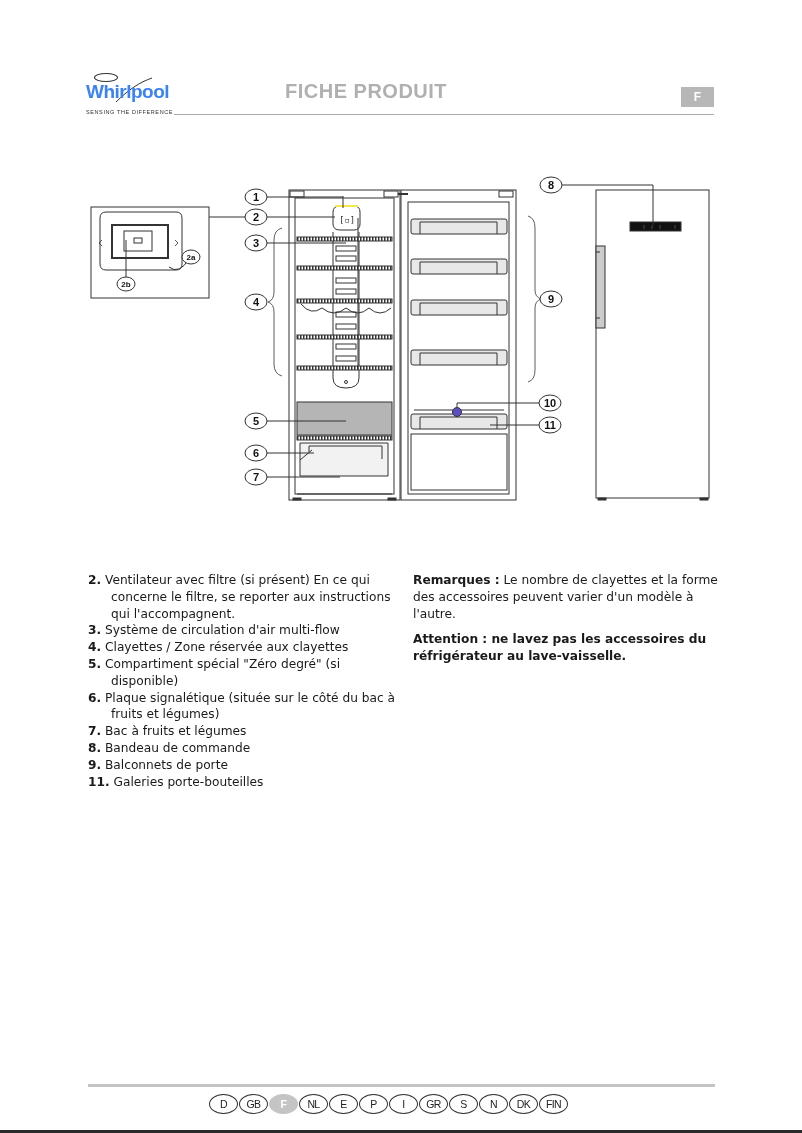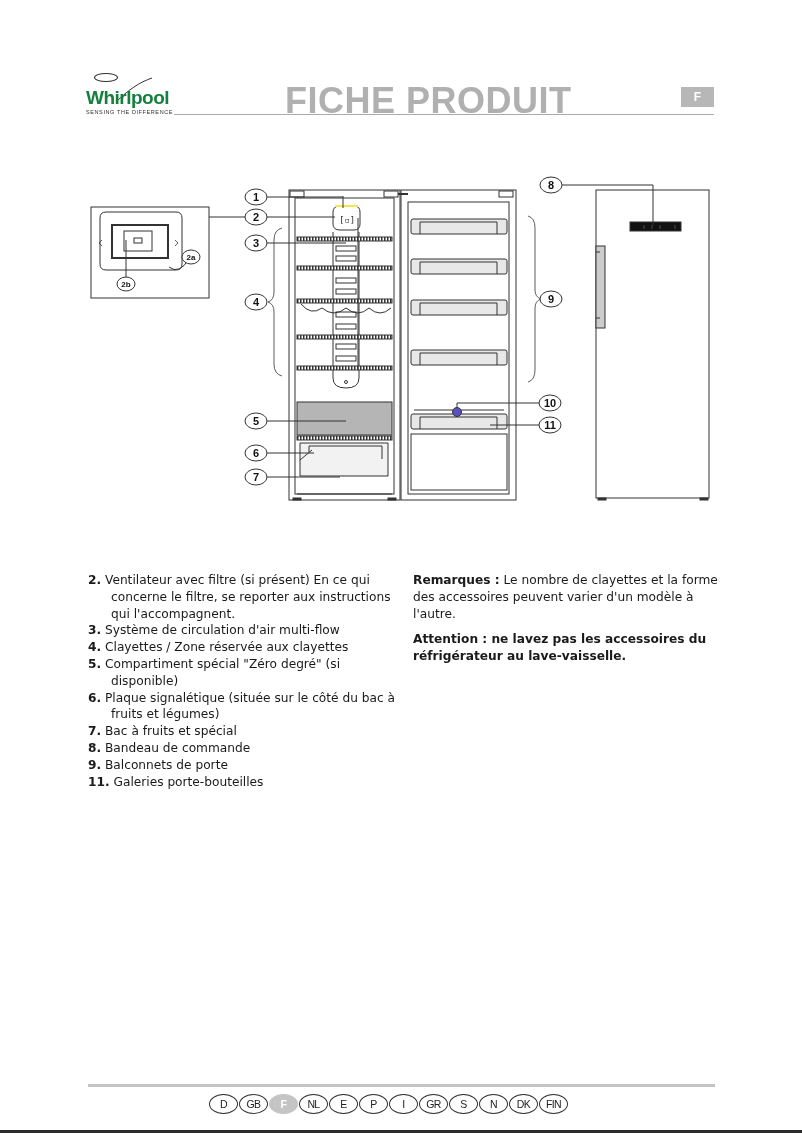--- a/index.html
+++ b/index.html
@@ -1,28 +1,28 @@
 <!DOCTYPE html>
 <html><head>
 <meta charset="utf-8">
 <style>
   html, body { margin: 0; padding: 0; background: #ffffff; }
   body { width: 802px; height: 1133px; position: relative; overflow: hidden;
          font-family: "DejaVu Sans", "Liberation Sans", sans-serif; color: #1a1a1a; }
   .logo { position: absolute; left: 86px; top: 74px; width: 90px; height: 50px; }
-  .logo-word { position: absolute; left: 0; top: 13px; font-family: "Liberation Sans", sans-serif;
-               font-weight: bold; font-size: 19px; color: #15803d; letter-spacing: -0.5px; }
+  .logo-word { position: absolute; left: 0; top: 7px; font-family: "Liberation Sans", sans-serif;
+               font-weight: bold; font-size: 19px; color: #3b82f6; letter-spacing: -0.5px; }
   .logo-tag { position: absolute; left: 0; top: 35px; font-size: 5.5px; letter-spacing: 0.6px;
               color: #333; white-space: nowrap; font-family: "Liberation Sans", sans-serif; }
   .logo-badge { position: absolute; left: 8px; top: -1px; width: 22px; height: 7px; border: 1px solid #333;
                 border-radius: 50%; }
   .logo-swoosh { position: absolute; left: 28px; top: 2px; width: 40px; height: 28px; }
   .header-rule { position: absolute; left: 174px; top: 114px; width: 540px; height: 1px; background: #aaaaaa; }
   .title { position: absolute; left: 285px; top: 80px; font-family: "Liberation Sans", sans-serif; font-weight: bold;
-           font-size: 36px; color: #b0b0b0; letter-spacing: 0.5px; }
+           font-size: 20px; color: #b0b0b0; letter-spacing: 0.5px; }
   .lang-badge { position: absolute; left: 681px; top: 87px; width: 33px; height: 20px; background: #b7b7b7;
                 color: #fff; font-weight: bold; font-size: 12px; text-align: center; line-height: 20px;
                 font-family: "Liberation Sans", sans-serif; }
   .diagram { position: absolute; left: 0; top: 160px; width: 802px; height: 360px; }
   .list { position: absolute; left: 88px; top: 572px; width: 310px; font-family: "DejaVu Sans", sans-serif;
           font-size: 12.2px; line-height: 16.8px; margin: 0; padding: 0; list-style: none; }
   .list li { margin: 0; padding-left: 23px; text-indent: -23px; }
   .list .num { font-weight: bold; }
   .remarks { position: absolute; left: 413px; top: 572px; width: 305px; font-size: 12.2px; line-height: 16.8px; }
   .remarks p { margin: 0 0 9px 0; }
@@ -227,21 +227,21 @@
       </g>
   </g>
 </svg>
 
 <ul class="list">
   <li><span class="num">2.</span> <span>Ventilateur avec filtre (si présent) En ce qui concerne le filtre, se reporter aux instructions qui l'accompagnent.</span></li>
   <li><span class="num">3.</span> <span>Système de circulation d'air multi-flow</span></li>
   <li><span class="num">4.</span> <span>Clayettes / Zone réservée aux clayettes</span></li>
   <li><span class="num">5.</span> <span>Compartiment spécial "Zéro degré" (si disponible)</span></li>
   <li><span class="num">6.</span> <span>Plaque signalétique (située sur le côté du bac à fruits et légumes)</span></li>
-  <li><span class="num">7.</span> <span>Bac à fruits et spécial</span></li>
+  <li><span class="num">7.</span> <span>Bac à fruits et légumes</span></li>
   <li><span class="num">8.</span> <span>Bandeau de commande</span></li>
   <li><span class="num">9.</span> <span>Balconnets de porte</span></li>
   <li><span class="num">11.</span> <span>Galeries porte-bouteilles</span></li>
 </ul>
 
 <div class="remarks">
   <p><span class="b">Remarques :</span><span> Le nombre de clayettes et la forme des accessoires peuvent varier d'un modèle à l'autre.</span></p>
   <p class="b">Attention : ne lavez pas les accessoires du réfrigérateur au lave-vaisselle.</p>
 </div>
 

